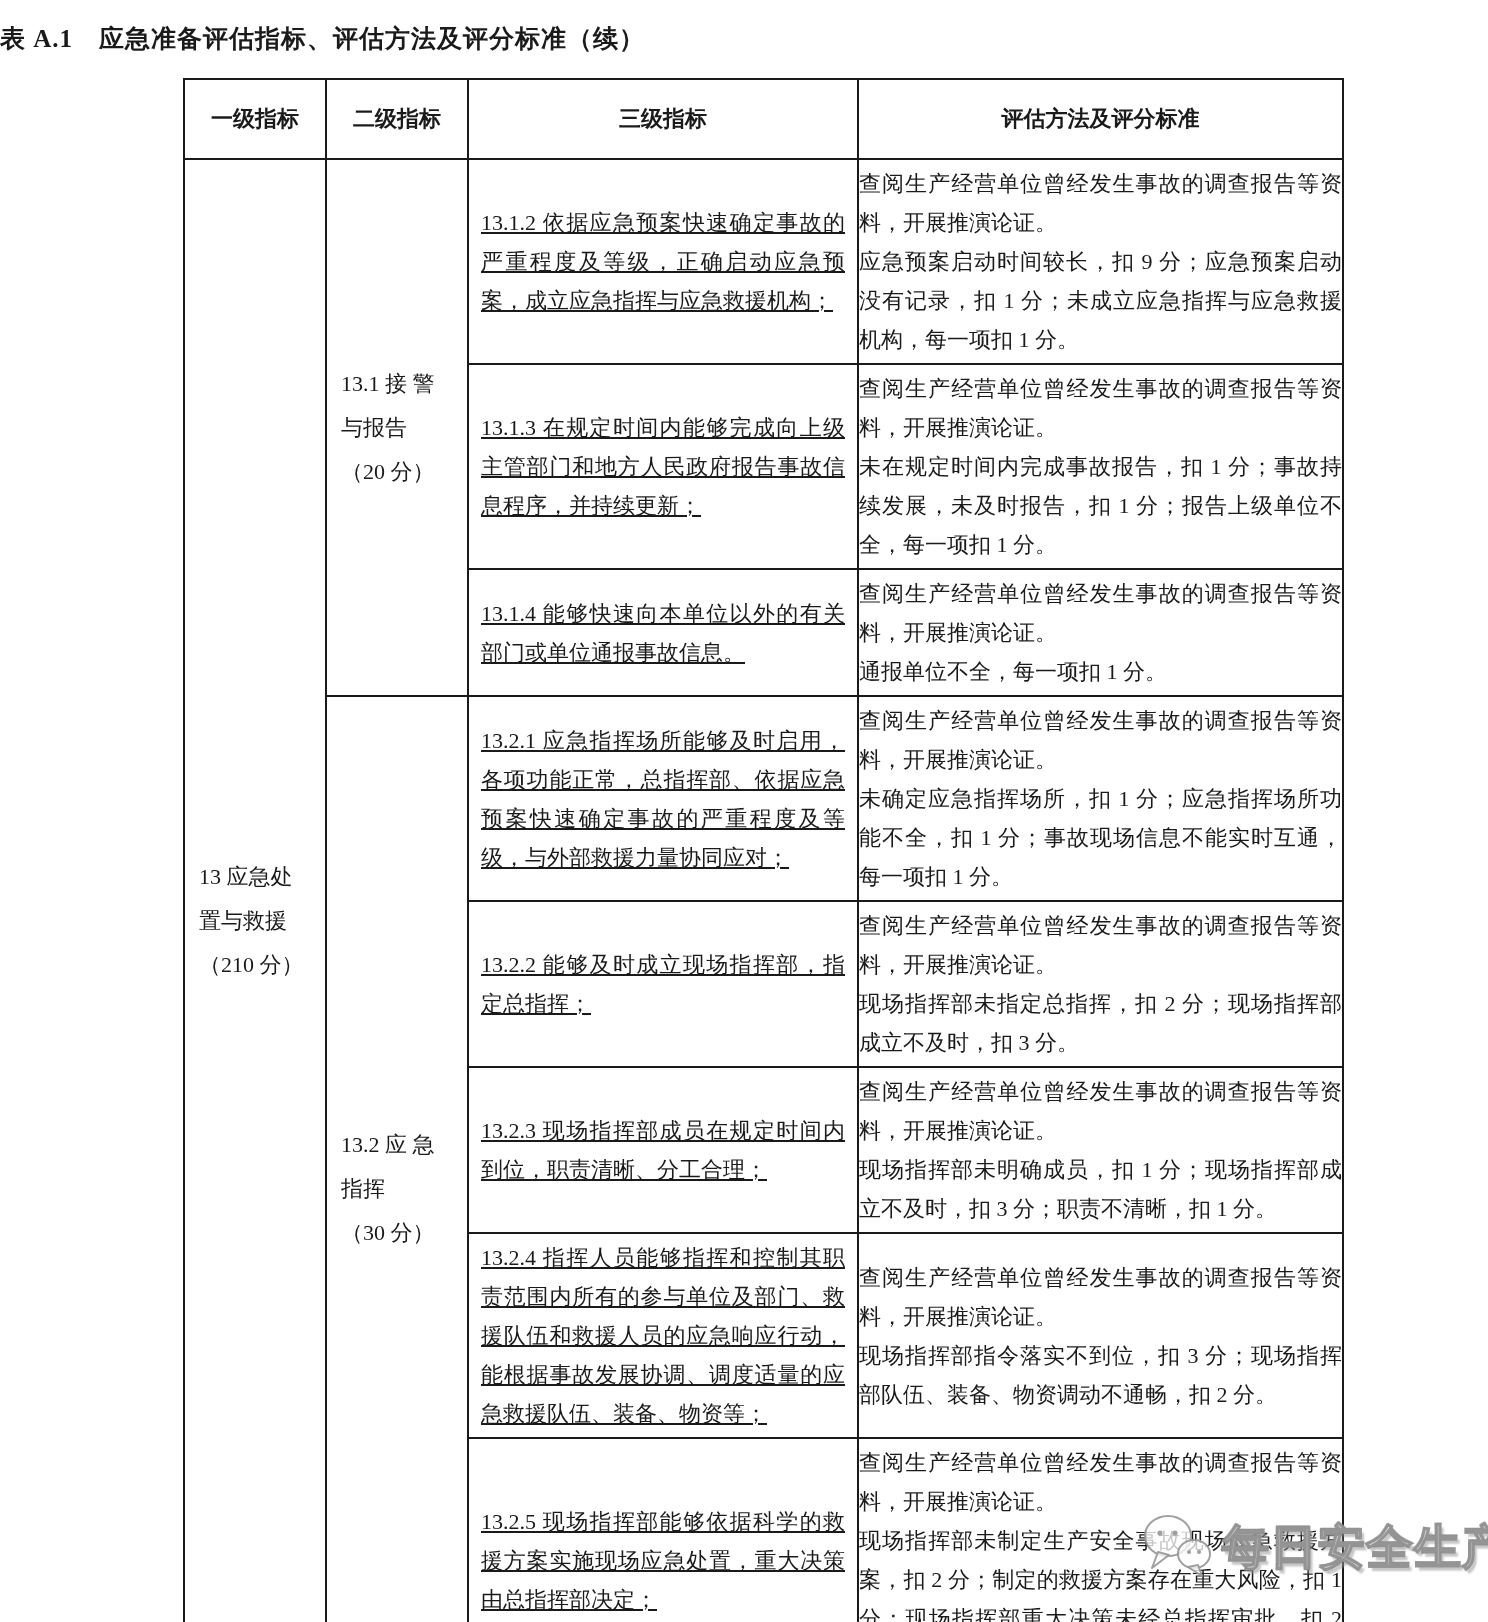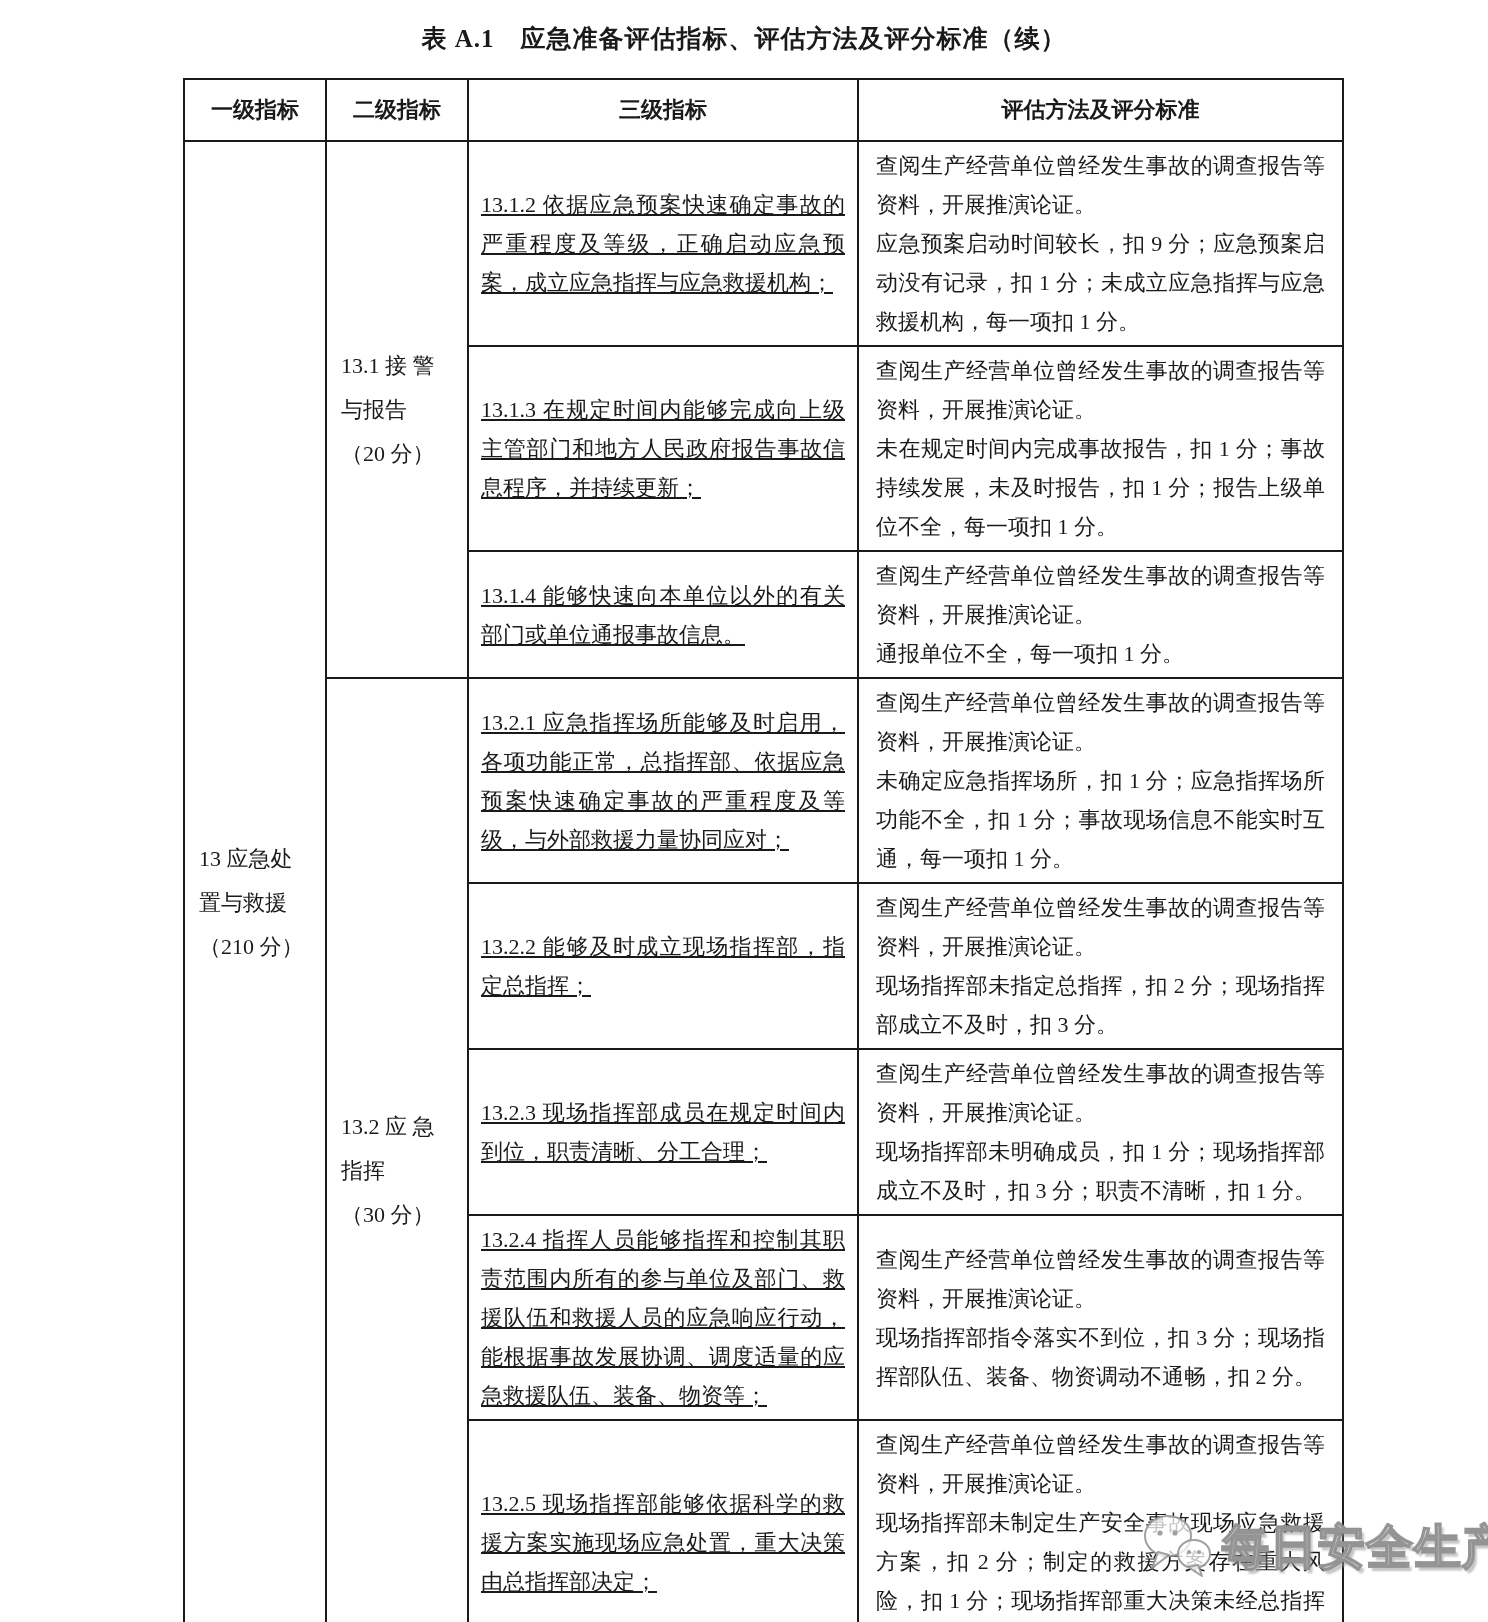--- a/index.html
+++ b/index.html
@@ -5,21 +5,20 @@
   html,body{margin:0;padding:0;background:#ffffff;}
   body{
     position:relative;
     width:1488px;height:1622px;
     font-family:"Liberation Serif","DejaVu Serif",serif;
     color:#1a1a1a;
     overflow:hidden;
   }
   .doc-title{
     position:absolute;top:22px;left:0;width:1488px;
-    text-align:center;
     font-size:25px;font-weight:bold;
     white-space:pre;
     letter-spacing:1px;
   }
   table.eval{
     position:absolute;left:183px;top:78px;
     width:1159px;
     border-collapse:collapse;
     table-layout:fixed;
   }
@@ -27,40 +26,40 @@
   table.eval col.c2{width:142px;}
   table.eval col.c3{width:390px;}
   table.eval col.c4{width:485px;}
   table.eval th, table.eval td{
     border:2px solid #1a1a1a;
     vertical-align:middle;
     font-size:22px;
     box-sizing:border-box;
   }
   table.eval th{
-    height:62px;
+    height:80px;
     font-weight:bold;
     text-align:center;
     padding:0 4px;
   }
   td.lvl{
     text-align:left;
     padding:0 10px 0 14px;
     white-space:pre-line;
     line-height:44px;
   }
   td.ind{
     text-align:justify;
     padding:4px 12px;
     line-height:39px;
     text-decoration:underline;
   }
   td.method{
     text-align:justify;
-    padding:4px 17px;
+    padding:4px 0;
     line-height:39px;
   }
   td.method .para{margin:0;}
   tr.r1{height:196px;}
   tr.r2{height:197px;}
   tr.r3{height:118px;margin-top:28px;}
   tr.r4{height:196px;}
   tr.r5{height:156px;}
   tr.r6{height:158px;}
   tr.r7{height:199px;}

